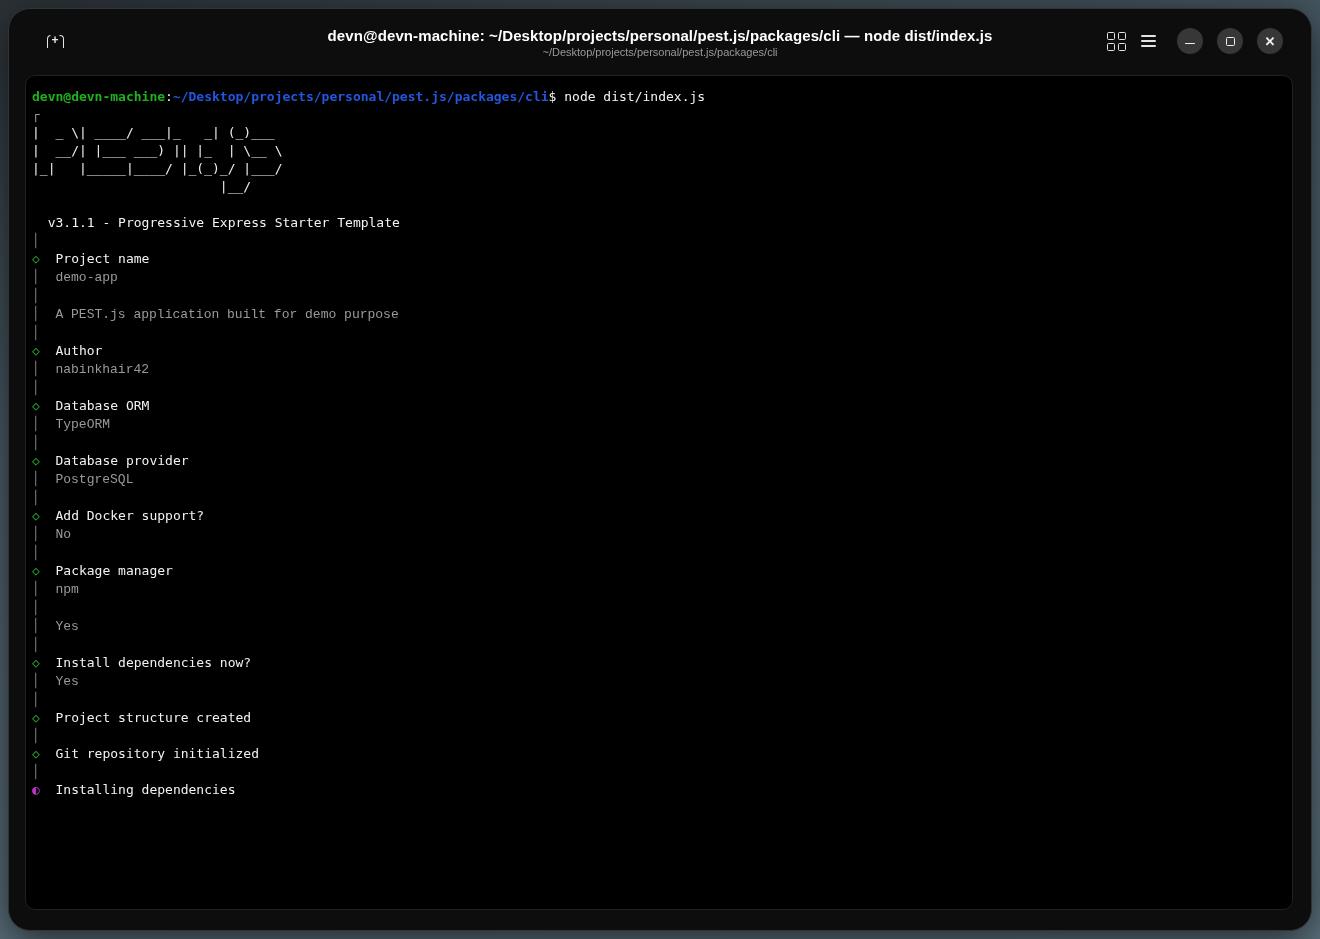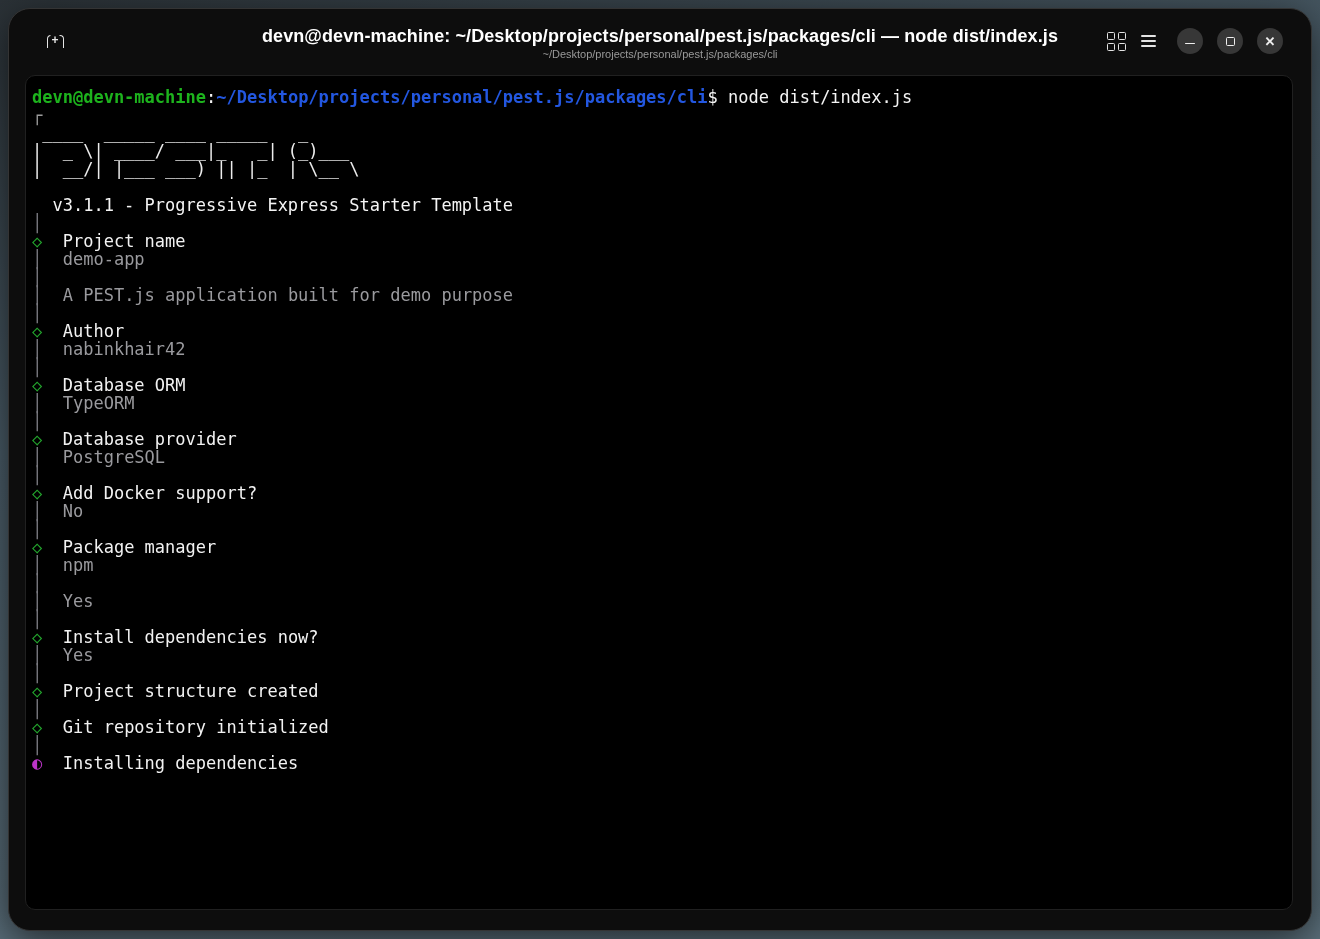--- a/index.html
+++ b/index.html
@@ -15,21 +15,21 @@
     border-radius:22px;
     box-shadow:0 10px 40px rgba(0,0,0,.65);
     overflow:hidden;
   }
   
   .headerbar {
     position:relative; height:64px;
     display:flex; align-items:center; justify-content:center;
   }
   .title-block { text-align:center; line-height:1; margin-top:4px; }
-  .title { color:#ffffff; font-weight:bold; font-size:18px; letter-spacing:.1px; }
+  .title { color:#ffffff; font-weight:bold; font-size:15px; letter-spacing:.1px; }
   .subtitle { color:#9a9a9a; font-size:11px; margin-top:4px; }
   .newtab-btn {
     position:absolute; left:32px; top:50%; transform:translateY(-50%);
     width:28px; height:28px; border-radius:6px;
     display:flex; align-items:center; justify-content:center; cursor:pointer;
   }
   .newtab-glyph {
     position:relative; width:17px; height:13px;
     border:1.6px solid #e6e6e6; border-bottom:none;
     border-radius:4px 4px 0 0;
@@ -57,33 +57,33 @@
   .glyph-close{ color:#efefef; font-size:13px; line-height:1; font-weight:bold; }
   
   .terminal {
     position:absolute; left:16px; right:18px; top:66px; bottom:20px;
     background:#000; border:1px solid #202020; border-radius:10px;
     padding:12px 6px; overflow:hidden; cursor:text;
   }
   .t-line {
     white-space:pre;
     font-family:"DejaVu Sans Mono","Liberation Mono",monospace;
-    font-size:17px; line-height:18px; min-height:18px;
+    font-size:13px; line-height:18px; min-height:18px;
   }
   .t-prompt-user { color:var(--c-green); font-weight:bold; }
   .t-prompt-path { color:var(--c-blue);  font-weight:bold; }
   .t-plain       { color:#f4f4f4; }
   .t-ascii-art-line { color:#ededed; }
   .t-version     { color:#f4f4f4;margin-top:33px; }
   .t-intro       { color:#9b9b9b; }
   .t-bar         { color:var(--c-bar_gray); }
   .t-diamond     { color:var(--c-diamond_green); }
   .t-spinner     { color:var(--c-magenta); }
   .t-label       { color:var(--c-text_white); }
-  .t-value       { color:var(--c-value_gray); }
+  .t-value       { color:var(--c-value_gray);font-family:Liberation Mono, monospace; }
 </style>
 </head>
 <body>
 
 <div class="window">
 
   <div class="headerbar">
     <div class="newtab-btn">
       <span class="newtab-glyph"></span>
     </div>
@@ -111,23 +111,24 @@
       </div>
       <div class="circle-btn">
         <span class="glyph-close">✕</span>
       </div>
     </div>
   </div>
 
   <div class="terminal">
       <div class="t-line"><span class="t-prompt-user">devn@devn-machine</span><span class="t-plain">:</span><span class="t-prompt-path">~/Desktop/projects/personal/pest.js/packages/cli</span><span class="t-plain">$ </span><span class="t-plain">node dist/index.js</span></div>
       <div class="t-line"><span class="t-intro">┌</span></div>
-      <div class="t-line"><span class="t-ascii-art-line"> ____  _____ ____ _____   _</span></div>
       <div class="t-line"><span class="t-ascii-art-line">|  _ \| ____/ ___|_   _| (_)___</span></div>
       <div class="t-line"><span class="t-ascii-art-line">|  __/| |___ ___) || |_  | \__ \</span></div>
+      <div class="t-line"><span class="t-ascii-art-line">|_|   |_____|____/ |_(_)_/ |___/</span></div>
+      <div class="t-line"><span class="t-ascii-art-line">                        |__/</span></div>
       <div class="t-line"><span class="t-plain">&nbsp;</span></div>
       <div class="t-line"><span class="t-version">  v3.1.1 - Progressive Express Starter Template</span></div>
       <div class="t-line"><span class="t-bar">│</span></div>
       <div class="t-line"><span class="t-diamond">◇</span><span class="t-label">  Project name</span></div>
       <div class="t-line"><span class="t-bar">│</span><span class="t-value">  demo-app</span></div>
       <div class="t-line"><span class="t-bar">│</span></div>
       <div class="t-line"><span class="t-bar">│</span><span class="t-value">  A PEST.js application built for demo purpose</span></div>
       <div class="t-line"><span class="t-bar">│</span></div>
       <div class="t-line"><span class="t-diamond">◇</span><span class="t-label">  Author</span></div>
       <div class="t-line"><span class="t-bar">│</span><span class="t-value">  nabinkhair42</span></div>

